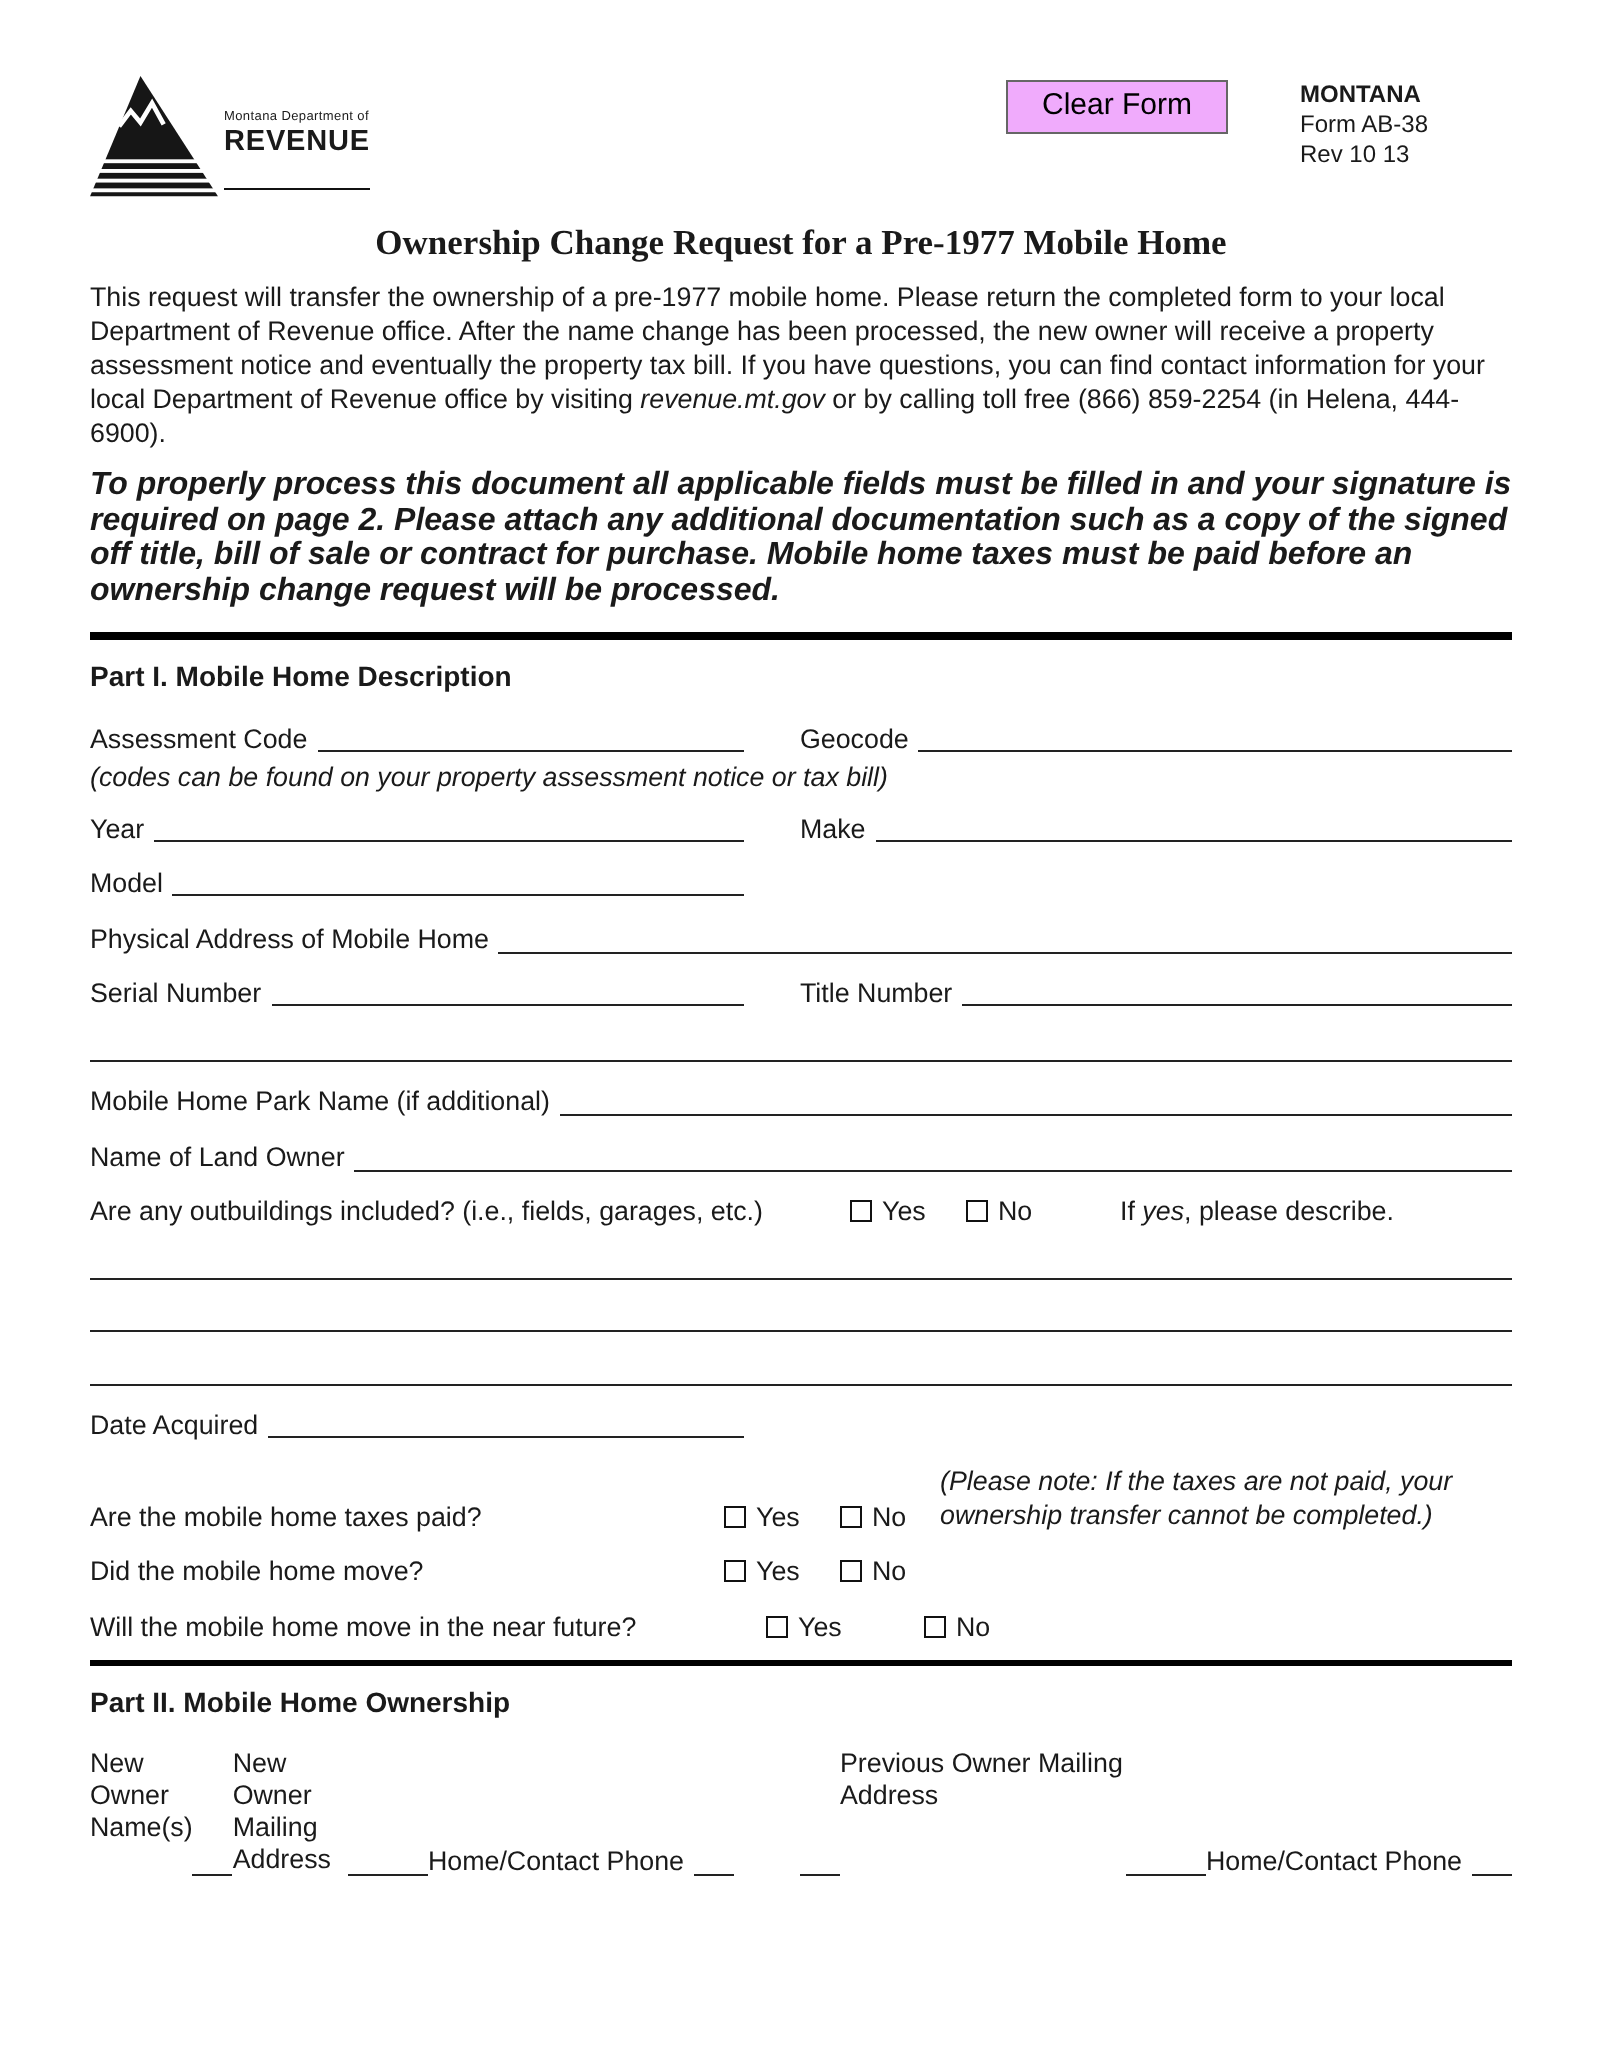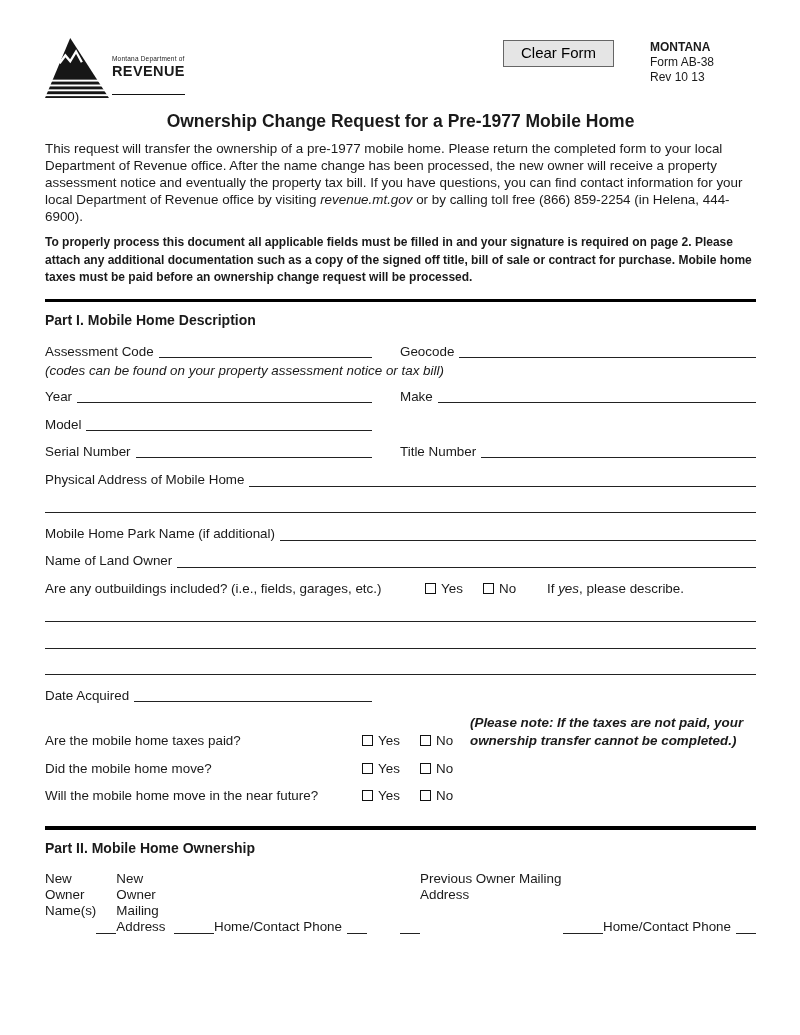--- a/index.html
+++ b/index.html
@@ -20,23 +20,23 @@
   .logo-name { font-size: 14.5px; font-weight: 700; line-height: 16px; border-bottom: 1.5px solid #111; padding-bottom: 15px; letter-spacing: 0.4px; }
   .clear-form {
     margin-left: auto; margin-top: 2px; background: #ffff00;
     border: 1px solid #666; font-family: inherit; font-size: 15px; color: #000;
     padding: 3px 17px 4px; line-height: 18px; cursor: pointer; border-radius: 0;
   }
   .form-meta { width: 106px; margin-left: 36px; margin-top: 2px; font-size: 12px; line-height: 15px; }
   .meta-state { font-weight: 700; }
 
   
-  .title { font-size: 17.5px; font-weight: 700; text-align: center; margin: 6px 0 8px; line-height: 22px; }
+  .title { font-size: 17.5px; font-weight: 700; text-align: center; margin: 6px 0 8px; line-height: 22px; font-family: Liberation Serif, serif; }
   .intro { margin: 0 0 9px; }
-  .notice { font-weight: 700; margin: 0 0 12px; line-height: 17.5px; font-size: 12px; }
+  .notice { font-weight: 700; font-style: italic; margin: 0 0 12px; line-height: 17.5px; font-size: 16px; }
   .rule { height: 3.5px; background: #000; margin: 0 0 9px; }
   .part-heading { font-size: 14px; font-weight: 700; margin: 0 0 14px; line-height: 18px; }
 
   
   .frow { display: flex; align-items: flex-end; margin-bottom: 10.5px; min-height: 16px; }
   .frow.tight { margin-bottom: 2px; }
   .note-row { font-style: italic; margin-bottom: 9px; }
   .cell { display: flex; align-items: center; }
   .lcol { width: 327px; margin-right: 28px; flex: none; }
   .rcol { flex: 1 1 auto; }
@@ -46,22 +46,22 @@
   
   .cb-group { display: flex; align-items: center; flex: none; }
   .checkbox { width: 11px; height: 11px; border: 1.4px solid #111; margin-right: 5px; flex: none; background: #fff; }
   .qw1 { width: 380px; flex: none; padding-right: 0; }
   .cbw1 { width: 58px; }
   .cbw2 { width: 64px; }
   .qw2 { width: 317px; flex: none; padding-right: 0; }
   .cbq  { width: 58px; }
   .cbq2 { width: 50px; }
   .qrow { align-items: flex-end; }
-  .taxes-note { font-style: italic; flex: 1 1 auto; line-height: 17.5px; font-weight: bold; }
-  .ifyes { white-space: nowrap; }
+  .taxes-note { font-style: italic; flex: 1 1 auto; line-height: 17.5px; }
+  .ifyes { white-space: nowrap; margin-left: 13px; }
 
   
   .p2grid { display: flex; }
   .p2col { width: 322px; margin-right: 33px; flex: none; display: flex; }
   .p2col.rightc { flex: 1 1 auto; width: auto; margin-right: 0; }
   .p2lbl { margin-bottom: 11px; line-height: 16px; }
 </style>
 </head>
 <body>
 
@@ -75,21 +75,21 @@
         <rect x="0" y="43" width="66" height="2" fill="#ffffff"></rect>
         <rect x="0" y="48" width="66" height="2" fill="#ffffff"></rect>
         <rect x="0" y="53" width="66" height="2" fill="#ffffff"></rect>
         <rect x="0" y="58" width="66" height="2" fill="#ffffff"></rect>
       </svg>
       <div class="logo-text">
         <div class="logo-dept">Montana Department of</div>
         <div class="logo-name">REVENUE</div>
       </div>
     </div>
-    <button type="button" class="clear-form" style="background: #e5e5e5;">Clear Form</button>
+    <button type="button" class="clear-form" style="background: #f0abfc;">Clear Form</button>
     <div class="form-meta">
       <div class="meta-state">MONTANA</div>
       <div>Form AB-38</div>
       <div>Rev 10 13</div>
     </div>
   </header>
 
   <h1 class="title">Ownership Change Request for a Pre-1977 Mobile Home</h1>
 
   <p class="intro"><span>This request will transfer the ownership of a pre-1977 mobile home. Please return the completed form to your local Department of Revenue office. After the name change has been processed, the new owner will receive a property assessment notice and eventually the property tax bill. If you have questions, you can find contact information for your local Department of Revenue office by visiting </span><i>revenue.mt.gov</i><span> or by calling toll free (866) 859-2254 (in Helena, 444-6900).</span></p>
@@ -124,33 +124,33 @@
   </div>
 
   <div class="frow">
     <div class="cell lcol">
       <span class="lbl">Model</span>
       <span class="line"></span>
     </div>
   </div>
 
   <div class="frow">
+    <span class="lbl">Physical Address of Mobile Home</span>
+    <span class="line"></span>
+  </div>
+
+  <div class="frow">
     <div class="cell lcol">
       <span class="lbl">Serial Number</span>
       <span class="line"></span>
     </div>
     <div class="cell rcol">
       <span class="lbl">Title Number</span>
       <span class="line"></span>
     </div>
-  </div>
-
-  <div class="frow">
-    <span class="lbl">Physical Address of Mobile Home</span>
-    <span class="line"></span>
   </div>
   <div class="frow">
     <span class="line"></span>
   </div>
 
   <div class="frow">
     <span class="lbl">Mobile Home Park Name (if additional)</span>
     <span class="line"></span>
   </div>
 
@@ -210,21 +210,21 @@
     <span class="cb-group cbq">
       <span class="checkbox"></span>
       <span class="cb-lbl">Yes</span>
     </span>
     <span class="cb-group cbq2">
       <span class="checkbox"></span>
       <span class="cb-lbl">No</span>
     </span>
   </div>
 
-  <div class="frow" style="margin-bottom:22px;">
+  <div class="frow" style="margin-bottom:8px;gap:21px;">
     <span class="lbl qw2">Will the mobile home move in the near future?</span>
     <span class="cb-group cbq">
       <span class="checkbox"></span>
       <span class="cb-lbl">Yes</span>
     </span>
     <span class="cb-group cbq2">
       <span class="checkbox"></span>
       <span class="cb-lbl">No</span>
     </span>
   </div>

